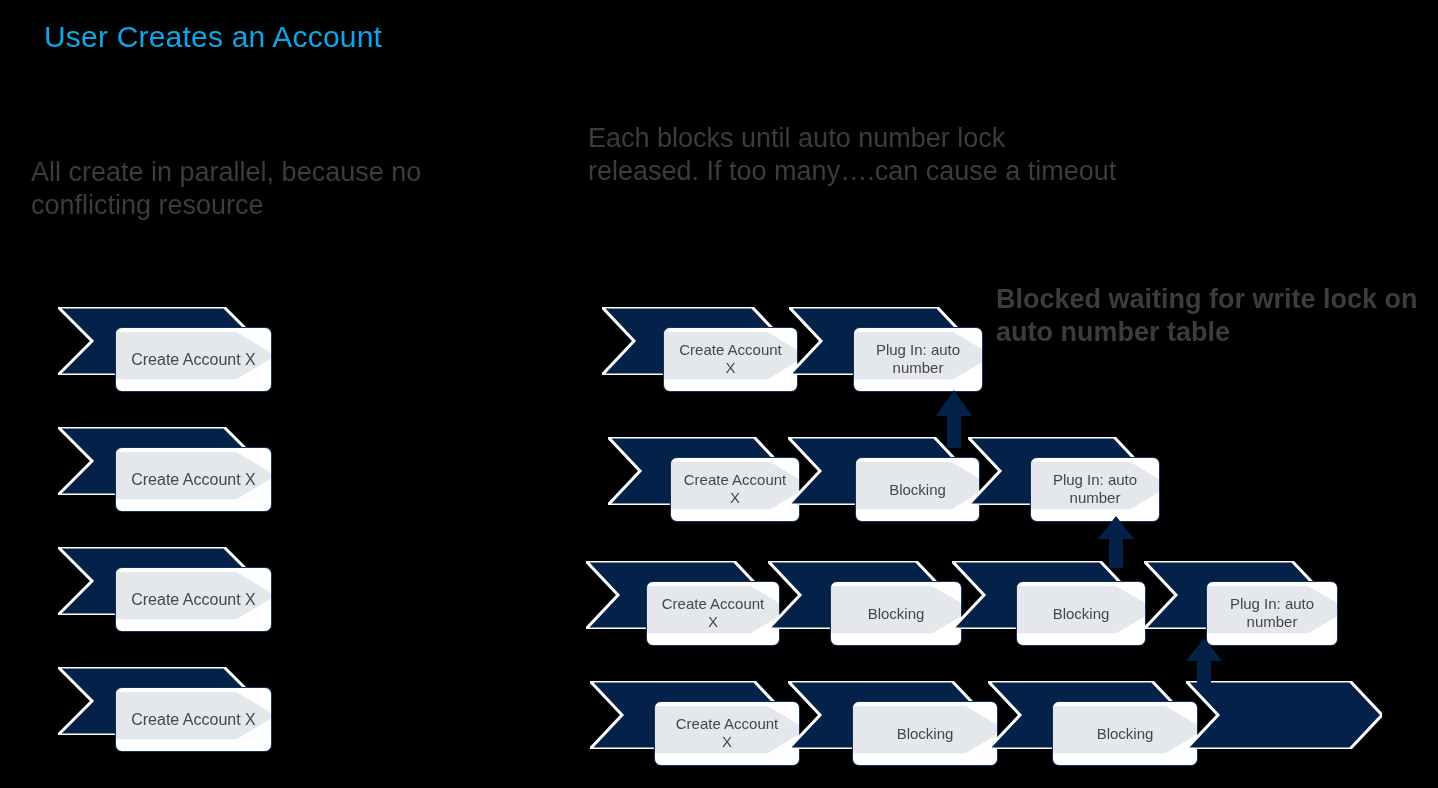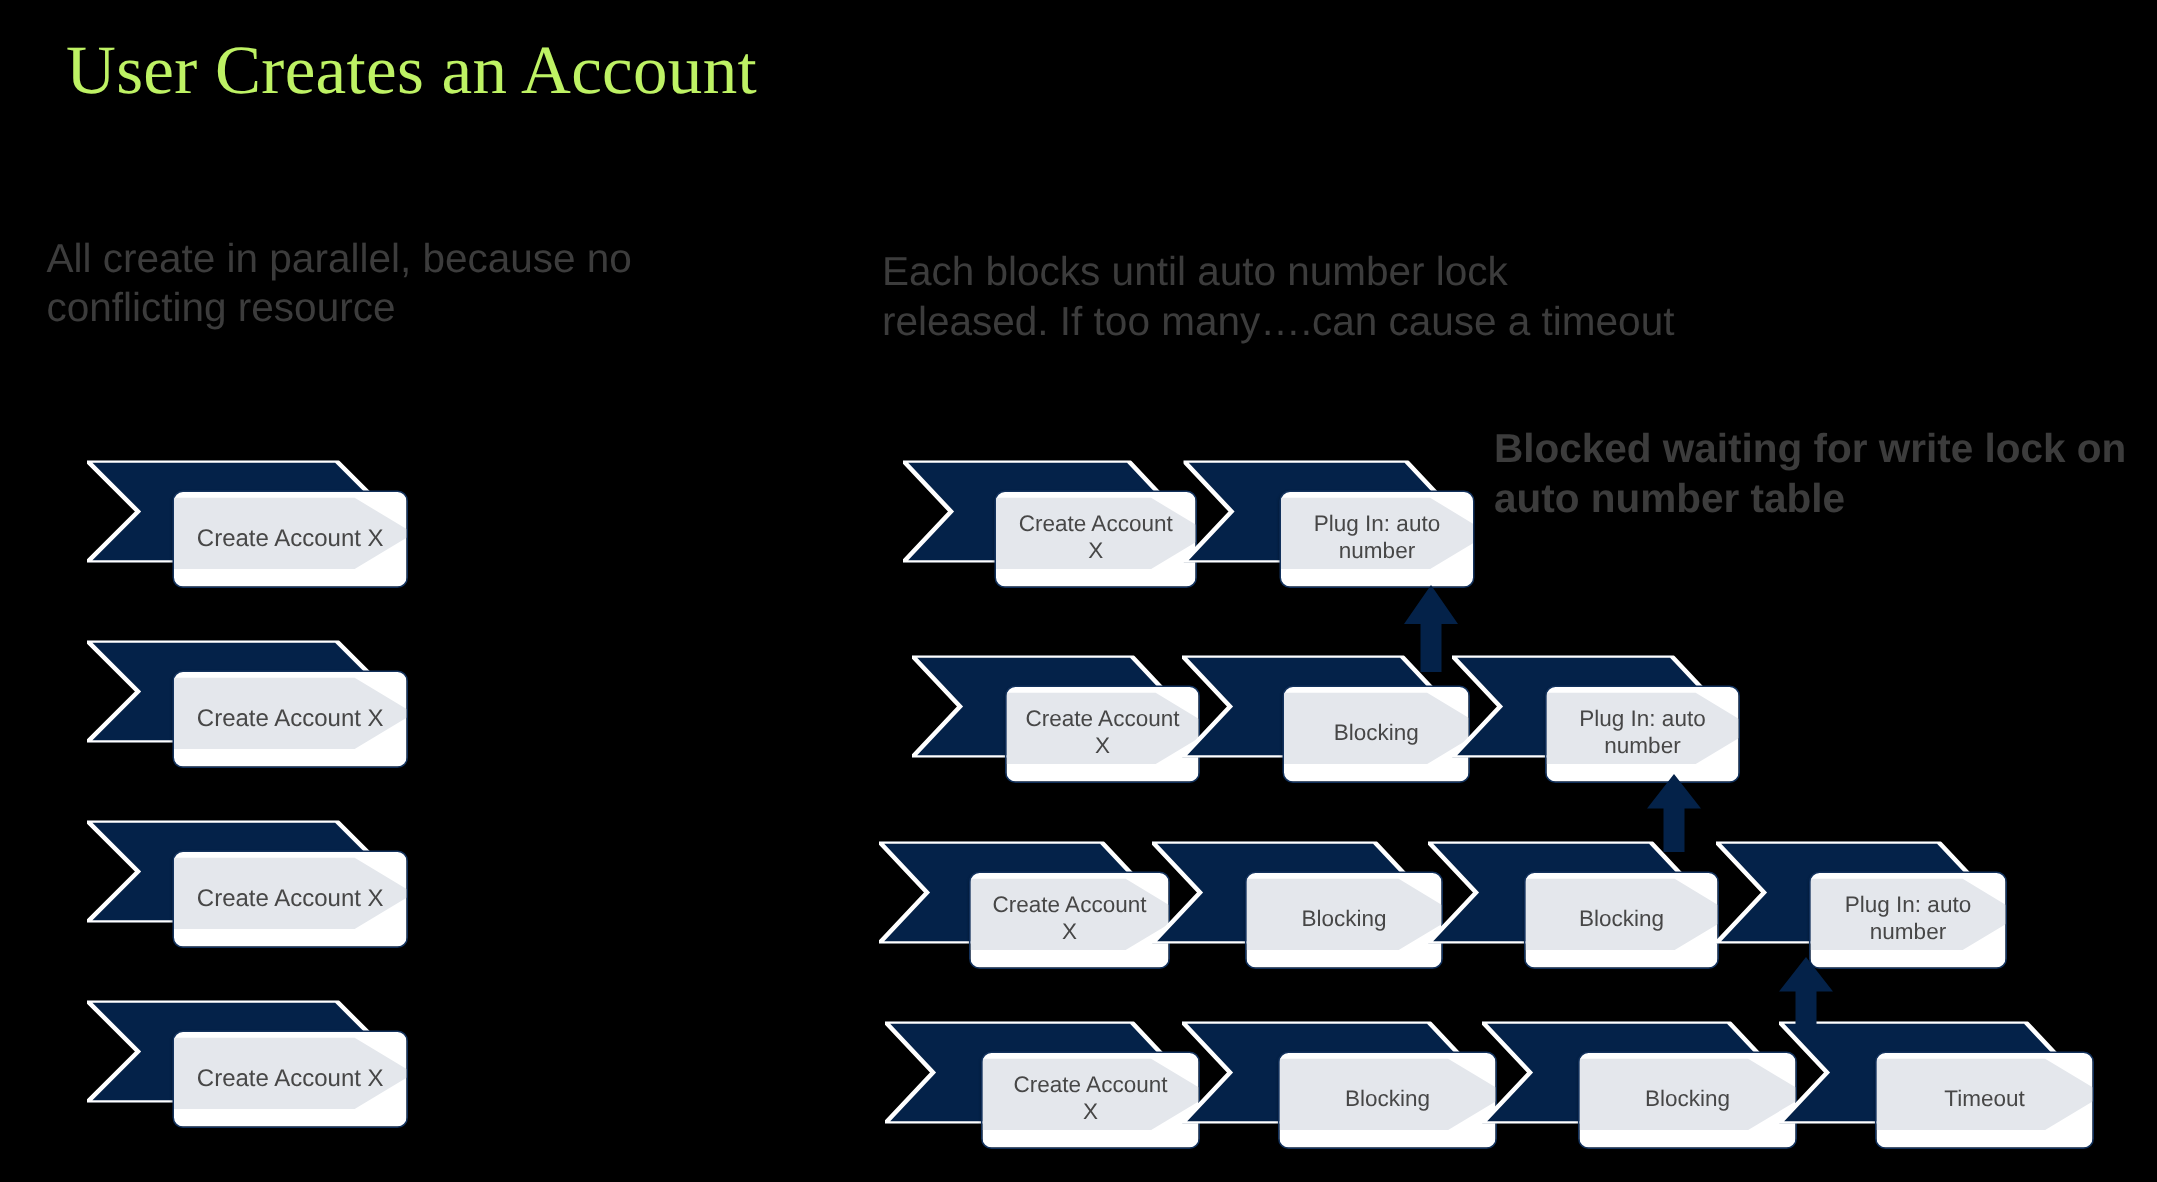--- a/index.html
+++ b/index.html
@@ -14,36 +14,35 @@
     overflow: hidden;
     font-family: "Liberation Sans", sans-serif;
     -webkit-font-smoothing: antialiased;
   }
 
   
   .slide-title {
     position: absolute;
     left: 44px;
     top: 20px;
-    font-size: 46px;
+    font-size: 30px;
     font-weight: 400;
-    color: #bef264;
+    color: #0ea5e9;
     letter-spacing: 0.2px;
     white-space: nowrap;
-    font-family: Liberation Serif, serif;
   }
   .note {
     position: absolute;
     font-size: 27px;
     line-height: 1.22;
     font-weight: 400;
     color: #3c3c3c;
   }
   #note-parallel  { left: 31px;  top: 156px; width: 430px; }
-  #note-blocks    { left: 588px; top: 122px; width: 530px; margin-top: 43px; }
+  #note-blocks    { left: 588px; top: 122px; width: 530px; }
   #note-waiting   { left: 996px; top: 283px; width: 430px; font-weight: bold; }
 
   
   .step {
     position: absolute;
   }
   .step .chev {
     position: absolute;
     left: 0;
     top: 0;
@@ -350,28 +349,20 @@
         </div>
         <div class="txt" style="font-size: 15px;">Blocking</div>
       </div>
     </div>
     <div class="step" style="left: 1186px; top: 681px; width: 196px; height: 68px;">
       <div class="chev">
         <svg width="196" height="68" viewBox="0 0 196 68">
           <polygon points="0.0,0.0 164.0,0.0 196.0,34.0 164.0,68.0 0.0,68.0 32.0,34.0" fill="#042249" stroke="#ffffff" stroke-width="3" stroke-linejoin="miter"></polygon>
         </svg>
       </div>
-      <div class="label" style="left: 64px; top: 20px; width: 146px; height: 65px;">
-        <div class="inner-chev">
-          <svg viewBox="0 0 146 65" preserveAspectRatio="none">
-            <polygon points="0.0,4.0 114.0,4.0 154.0,28.5 114.0,53.0 0.0,53.0" fill="#e4e7ec"></polygon>
-          </svg>
-        </div>
-        <div class="txt" style="font-size: 15px;">Timeout</div>
-      </div>
     </div>
   </div>
 
 <div id="arrows">
     <div class="up-arrow" style="left: 936px; top: 390px;">
       <svg width="36" height="58">
         <polygon points="18.0,0.0 36.0,26.0 25.0,26.0 25.0,58.0 11.0,58.0 11.0,26.0 0.0,26.0" fill="#042249"></polygon>
       </svg>
     </div>
     <div class="up-arrow" style="left: 1098px; top: 516px;">

